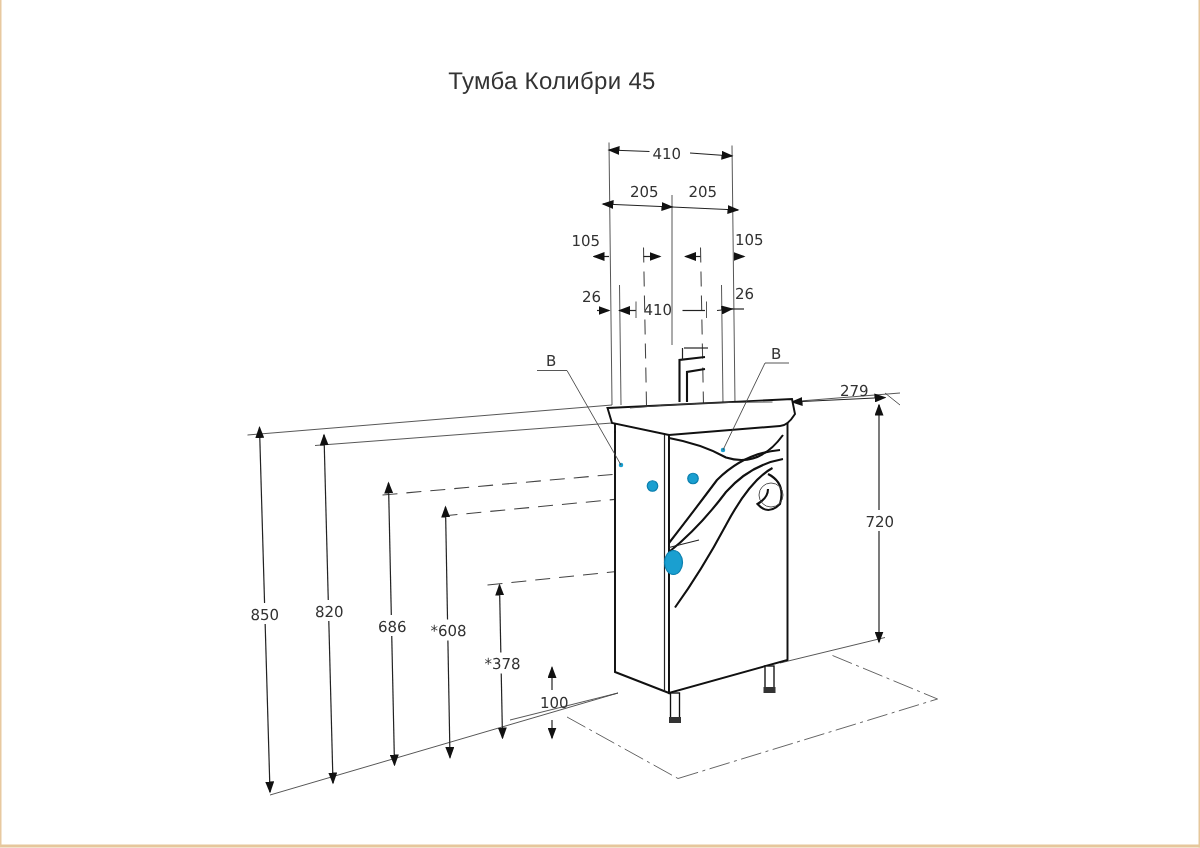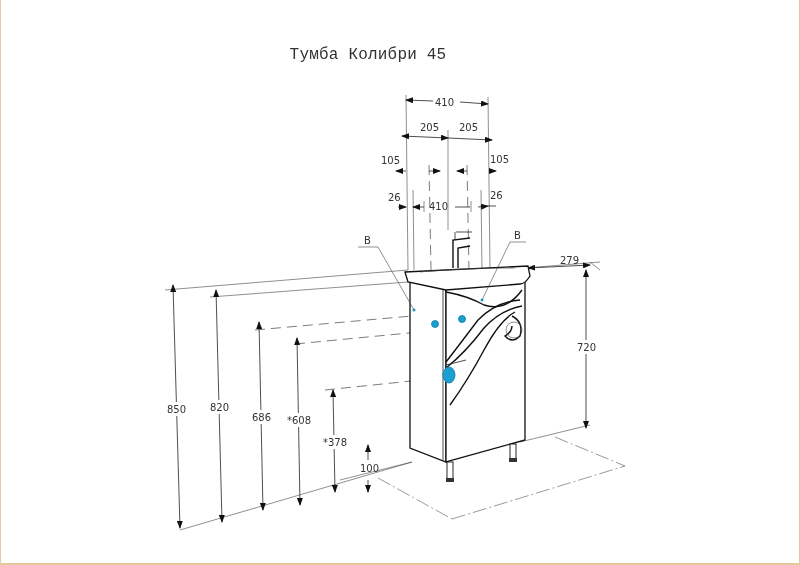--- a/index.html
+++ b/index.html
@@ -4,21 +4,21 @@
   <style>
     html, body { margin: 0; padding: 0; background: #ffffff; }
     body { width: 800px; height: 565px; overflow: hidden; }
     .frame {
       position: absolute; left: 0; top: 0; width: 798px; height: 563px;
       border-left: 1px solid #e8c9a0; border-right: 2px solid #e6c79c; border-bottom: 2px solid #e6c79c;
       background: #ffffff;
     }
     .title {
       position: absolute; left: 0; width: 736px; top: 46px; text-align: center;
-      font-family: Liberation Mono, monospace; font-size: 16px; color: #333333; letter-spacing: 0.2px;
+      font-family: Liberation Sans, sans-serif; font-size: 16px; color: #333333; letter-spacing: 0.2px;
       font-weight: 300;
     }
     svg { position: absolute; left: 0; top: 0; }
     .dim { font-family: "DejaVu Sans", sans-serif; font-size: 10px; fill: #333333; }
     .ln { stroke: #222; stroke-width: 0.8; fill: none; }
     .thin { stroke: #444; stroke-width: 0.6; fill: none; }
     .dash { stroke: #444; stroke-width: 0.7; fill: none; stroke-dasharray: 10 6; }
     .dashdot { stroke: #555; stroke-width: 0.6; fill: none; stroke-dasharray: 14 3 2 3; }
     .bold { stroke: #111; stroke-width: 1.4; fill: none; }
     .cab { stroke: #111; stroke-width: 1.3; fill: #ffffff; }

